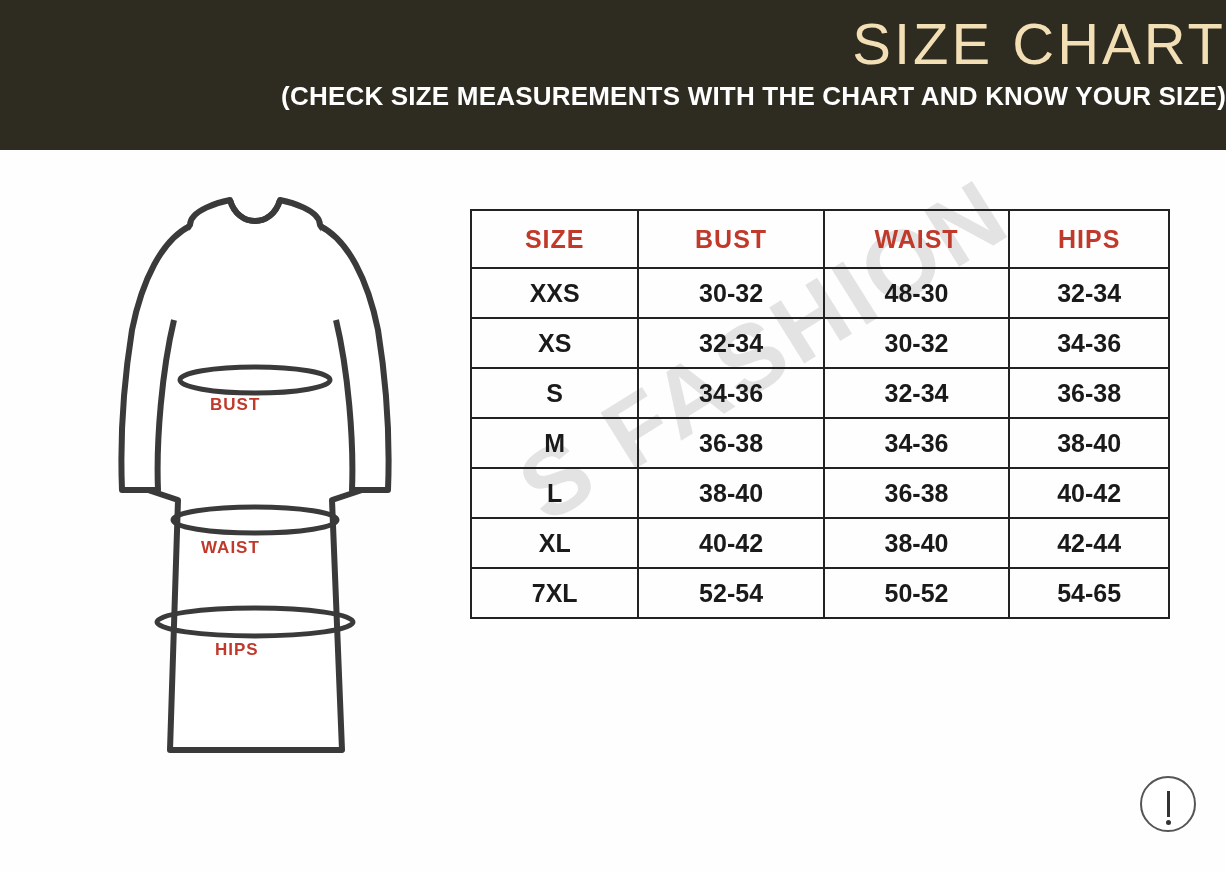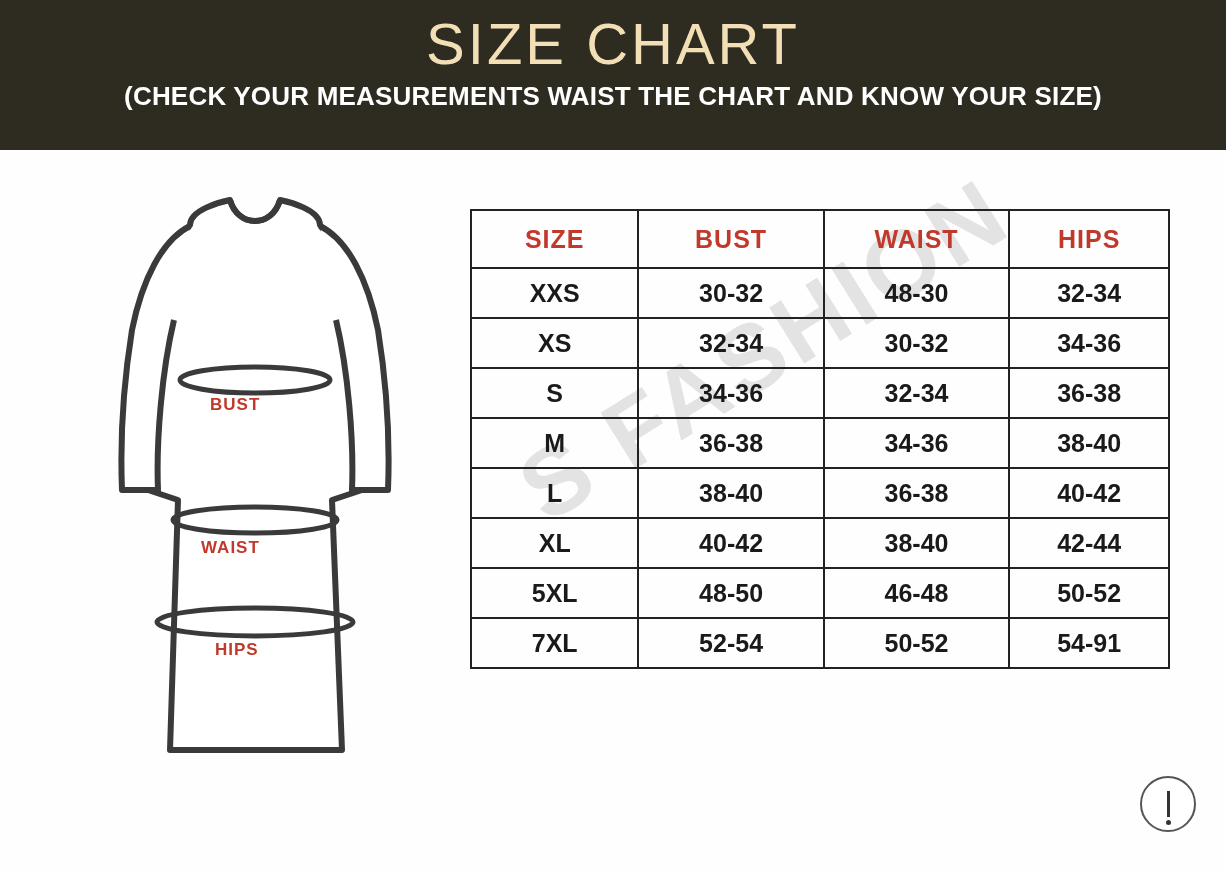--- a/index.html
+++ b/index.html
@@ -21,21 +21,21 @@
     box-sizing: border-box;
   }
   
   .header {
     position: absolute;
     left: 0;
     top: 0;
     width: 1226px;
     height: 150px;
     background: #2e2b20;
-    text-align: center;
+    text-align: right;
     overflow: hidden;
   }
   .header-title {
     margin: 0;
     padding-top: 14px;
     font-size: 58px;
     letter-spacing: 3px;
     font-weight: 400;
     color: #f3dfb6;
     font-family: "Liberation Sans", sans-serif;
@@ -157,21 +157,21 @@
     background: #333;
   }
 </style>
 </head>
 <body>
 
 <div class="page">
 
   <div class="header">
     <h1 class="header-title">SIZE CHART</h1>
-    <p class="header-sub">(CHECK YOUR MEASUREMENTS WAIST THE CHART AND KNOW YOUR SIZE)</p>
+    <p class="header-sub">(CHECK SIZE MEASUREMENTS WITH THE CHART AND KNOW YOUR SIZE)</p>
   </div>
 
   <div class="body-area">
 
     <div class="watermark">S FASHION</div>
 
     <div class="dress-wrap">
       <svg width="370" height="620" viewBox="0 0 370 620">
 
         <path d="M120 35 C120 20, 150 12, 160 10 C168 38, 202 38, 210 10 C220 12, 250 20, 250 35
@@ -234,30 +234,24 @@
           <td>36-38</td>
           <td>40-42</td>
         </tr>
         <tr>
           <td>XL</td>
           <td>40-42</td>
           <td>38-40</td>
           <td>42-44</td>
         </tr>
         <tr>
-          <td>5XL</td>
-          <td>48-50</td>
-          <td>46-48</td>
-          <td>50-52</td>
-        </tr>
-        <tr>
           <td>7XL</td>
           <td>52-54</td>
           <td>50-52</td>
-          <td>54-91</td>
+          <td>54-65</td>
         </tr>
       </tbody>
     </table>
 
     <div class="logo-badge">
       <div class="mark"></div>
     </div>
 
   </div>
 </div>

